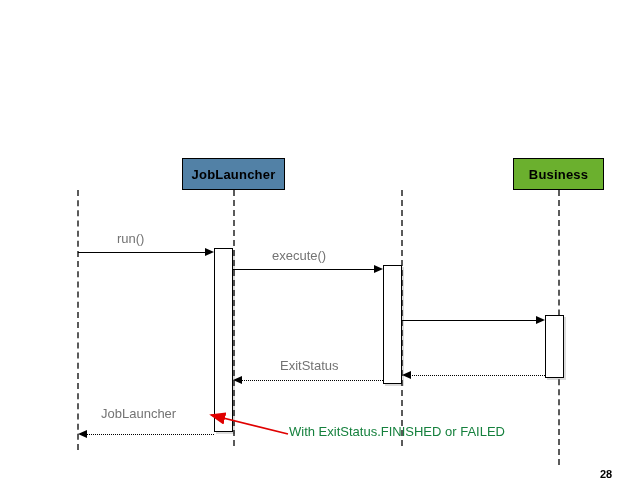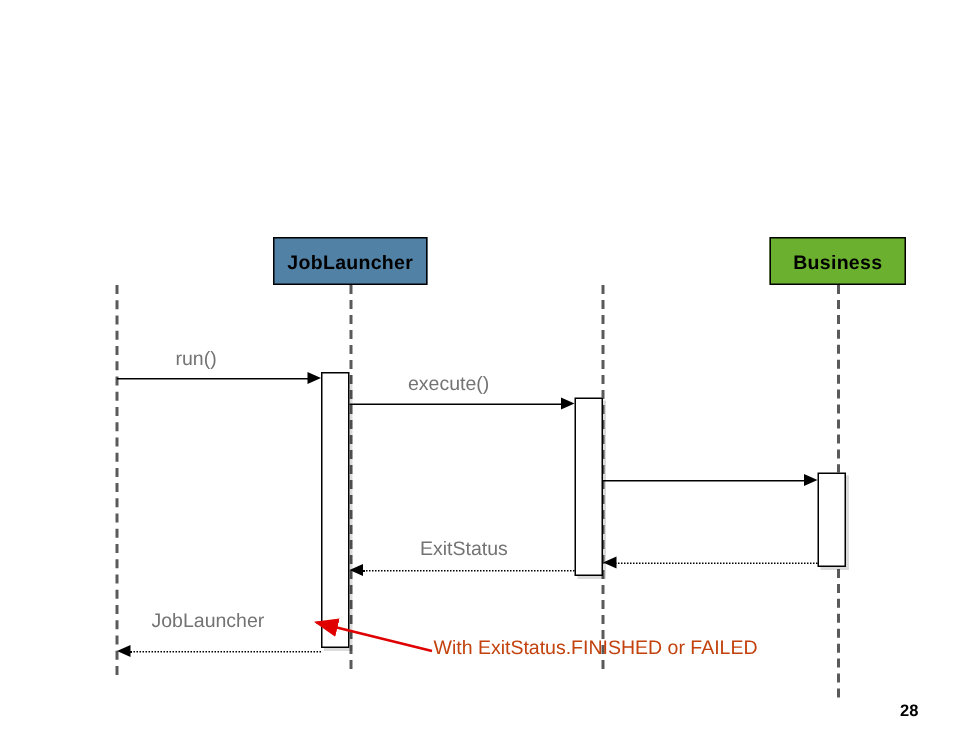--- a/index.html
+++ b/index.html
@@ -76,21 +76,21 @@
     position: absolute;
     font-size: 13px;
     color: #737373;
     white-space: nowrap;
   }
 
   
   .annotation-text {
     position: absolute;
     font-size: 13px;
-    color: #c2410c;
+    color: #15803d;
     white-space: nowrap;
   }
   .annotation-svg {
     position: absolute;
     left: 0;
     top: 0;
     width: 642px;
     height: 491px;
     pointer-events: none;
   }

